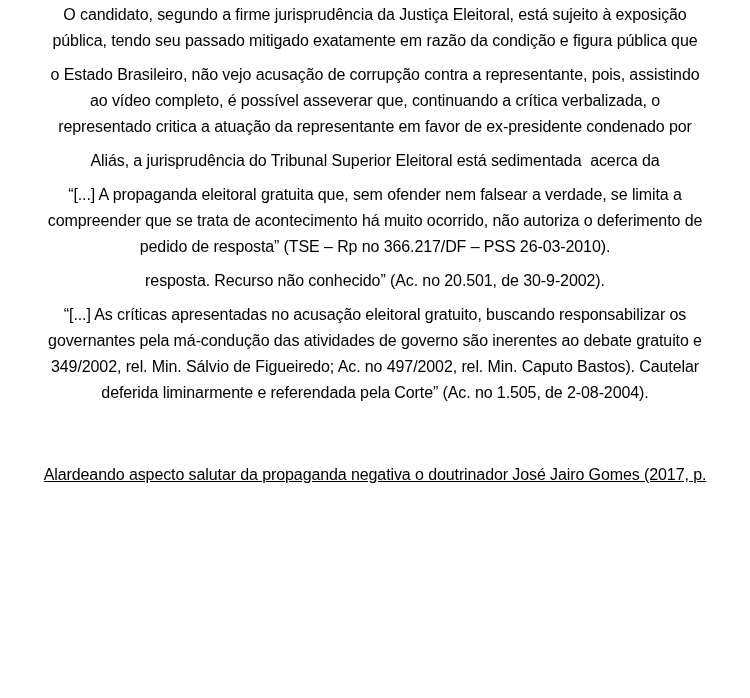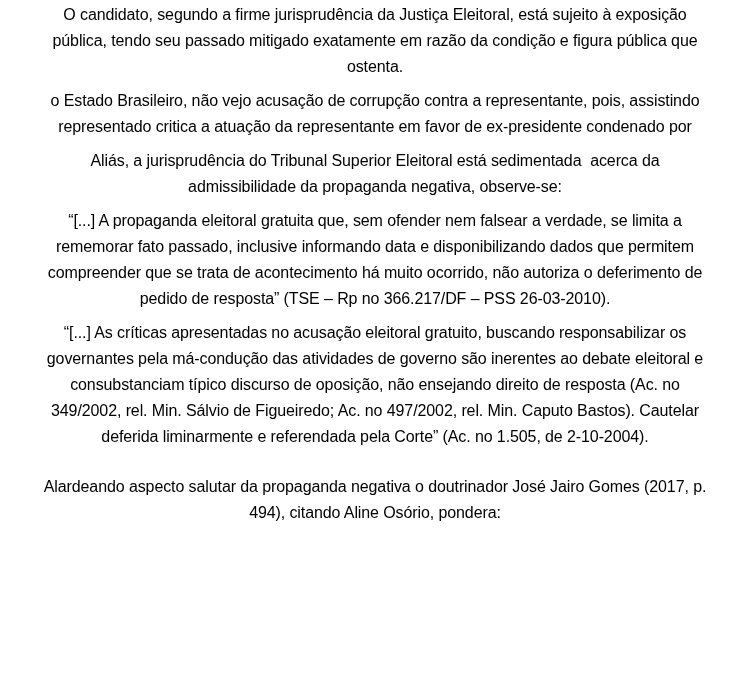--- a/index.html
+++ b/index.html
@@ -18,64 +18,62 @@
     font-family: "Liberation Sans", "DejaVu Sans", sans-serif;
     font-size: 16px;
     letter-spacing: -0.1px;
   }
   .para {
     text-align: center;
     line-height: 26px;
     margin: 0 0 8px 0;
   }
   .para.big-gap-before {
-    margin-top: 24px;
+    margin-top: 56px;
+    text-decoration: underline;
   }
   .line {
     min-height: 26px;
     white-space: pre-wrap;
   }
 </style>
 </head>
 <body>
 
 <div class="page">
 
   <div class="para">
     <div class="line">O candidato, segundo a firme jurisprudência da Justiça Eleitoral, está sujeito à exposição</div>
     <div class="line">pública, tendo seu passado mitigado exatamente em razão da condição e figura pública que</div>
-    <div class="line">ostenta.</div>
   </div>
 
   <div class="para">
     <div class="line">o Estado Brasileiro, não vejo acusação de corrupção contra a representante, pois, assistindo</div>
+    <div class="line">ao vídeo completo, é possível asseverar que, continuando a crítica verbalizada, o</div>
     <div class="line">representado critica a atuação da representante em favor de ex-presidente condenado por</div>
   </div>
 
   <div class="para">
     <div class="line">Aliás, a jurisprudência do Tribunal Superior Eleitoral está sedimentada&nbsp; acerca da</div>
-    <div class="line">admissibilidade da propaganda negativa, observe-se:</div>
   </div>
 
   <div class="para">
     <div class="line">“[...] A propaganda eleitoral gratuita que, sem ofender nem falsear a verdade, se limita a</div>
-    <div class="line">rememorar fato passado, inclusive informando data e disponibilizando dados que permitem</div>
     <div class="line">compreender que se trata de acontecimento há muito ocorrido, não autoriza o deferimento de</div>
     <div class="line">pedido de resposta” (TSE – Rp no 366.217/DF – PSS 26-03-2010).</div>
   </div>
 
   <div class="para">
+    <div class="line">resposta. Recurso não conhecido” (Ac. no 20.501, de 30-9-2002).</div>
   </div>
 
   <div class="para">
     <div class="line">“[...] As críticas apresentadas no acusação eleitoral gratuito, buscando responsabilizar os</div>
-    <div class="line">governantes pela má-condução das atividades de governo são inerentes ao debate eleitoral e</div>
-    <div class="line">consubstanciam típico discurso de oposição, não ensejando direito de resposta (Ac. no</div>
+    <div class="line">governantes pela má-condução das atividades de governo são inerentes ao debate gratuito e</div>
     <div class="line">349/2002, rel. Min. Sálvio de Figueiredo; Ac. no 497/2002, rel. Min. Caputo Bastos). Cautelar</div>
-    <div class="line">deferida liminarmente e referendada pela Corte” (Ac. no 1.505, de 2-10-2004).</div>
+    <div class="line">deferida liminarmente e referendada pela Corte” (Ac. no 1.505, de 2-08-2004).</div>
   </div>
 
   <div class="para big-gap-before">
     <div class="line">Alardeando aspecto salutar da propaganda negativa o doutrinador José Jairo Gomes (2017, p.</div>
-    <div class="line">494), citando Aline Osório, pondera:</div>
   </div>
 
 </div>
 
 </body></html>

